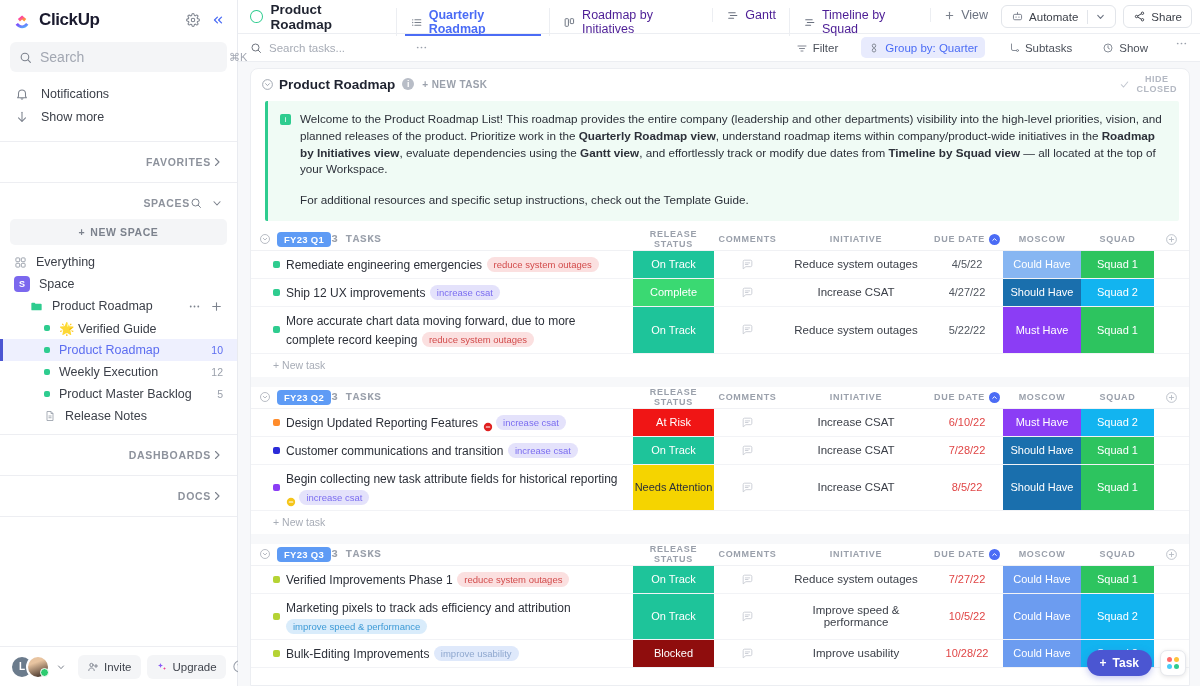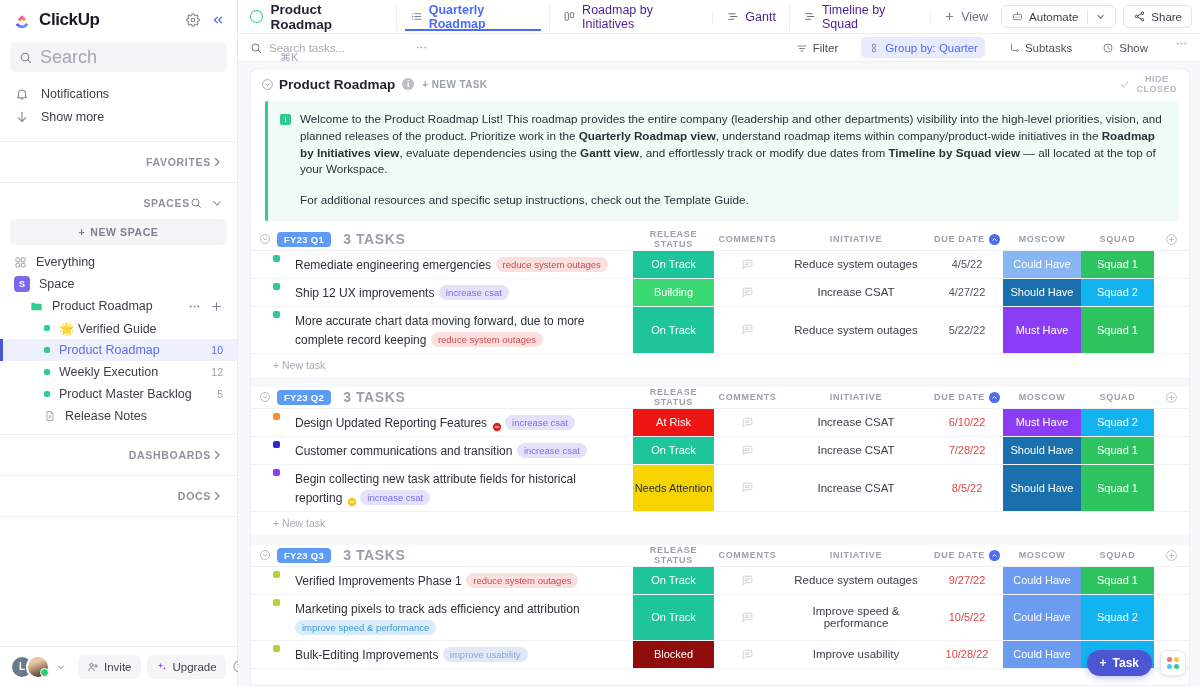--- a/index.html
+++ b/index.html
@@ -25,21 +25,21 @@
   .sb-top-icons { display: flex; align-items: center; gap: 11px; }
   .ico { color: #7c828d; display: inline-flex; align-items: center; justify-content: center; }
   .ico.blue { color: #4b6cf5; }
 
   .search-box {
     margin: 4px 10px 6px 10px; height: 30px; background: #f4f5f7; border-radius: 6px;
     display: flex; align-items: center; padding: 0 9px; gap: 8px;
   }
   .search-box input {
     border: 0; background: transparent; outline: none; flex: 1;
-    font-size: 18px; font-family: inherit; color: #5c6270;
+    font-size: 14px; font-family: inherit; color: #5c6270;
   }
   .search-box input::placeholder { color: #a2a7b2; }
   .kbd { font-size: 11px; color: #a2a7b2; }
 
   .nav-list { padding: 4px 0 6px 0; }
   .nav-item {
     display: flex; align-items: center; gap: 12px; height: 23px;
     padding: 0 14px; font-size: 12.5px; color: #3c4049; cursor: pointer;
   }
   .nav-item .ico { width: 15px; }
@@ -107,21 +107,21 @@
 
   .topbar {
     height: 34px; display: flex; align-items: stretch; border-bottom: 1px solid #eceef2;
     padding-left: 12px; padding-right: 8px;
   }
   .list-title { display: flex; align-items: center; gap: 8px; padding-right: 14px; }
   .list-title .ring {
     width: 13px; height: 13px; border-radius: 50%; border: 1.8px solid #2ecc8f;
   }
   .list-title .t { font-size: 13.5px; font-weight: 700; color: #1f2330; }
-  .tabs { display: flex; align-items: center; }
+  .tabs { display: flex; align-items: flex-start; margin-top: 8px; }
   .tab {
     display: flex; align-items: center; gap: 6px; padding: 0 13px; font-size: 12.5px;
     color: #4c1d95; cursor: pointer; position: relative; border-left: 1px solid #eceef2;
   }
   .tab.first { border-left: 1px solid #eceef2; }
   .tab.active { color: #4b6cf5; font-weight: 600; }
   .tab.active::after {
     content: ""; position: absolute; left: 8px; right: 8px; bottom: 0; height: 2px; background: #4b6cf5;
   }
   .tab.plain { border-left: 1px solid #eceef2; color: #6b7280; }
@@ -192,41 +192,41 @@
   .group { margin-bottom: 0; }
   .grp-head {
     display: flex; align-items: center; height: 22px; padding-left: 8px;
     border-bottom: 1px solid #f0f1f4;
   }
   .grp-chev { color: #a7acb6; display: flex; margin-right: 6px; }
   .grp-pill {
     background: #5e9bf5; color: #fff; font-size: 9.5px; font-weight: 700; letter-spacing: .3px;
     border-radius: 4px; padding: 2px 7px; line-height: 11px;
   }
-  .grp-count { font-size: 14px; font-weight: 700; letter-spacing: .6px; color: #9aa0ab; margin-left: 12px; }
+  .grp-count { font-size: 11px; font-weight: 700; letter-spacing: .6px; color: #9aa0ab; margin-left: 0; font-family: Liberation Mono, monospace; }
   .grp-cols { margin-left: auto; display: flex; align-items: center; }
   .colh {
     font-size: 9px; font-weight: 700; letter-spacing: .7px; color: #9aa0ab;
     text-align: center; display: flex; align-items: center; justify-content: center; gap: 4px;
   }
   .sort-badge {
     width: 11px; height: 11px; border-radius: 50%; background: #4b6cf5; color: #fff;
     display: flex; align-items: center; justify-content: center; font-size: 7px;
   }
 
   .w-status { width: 81px; }
   .w-comments { width: 67px; }
   .w-init { width: 150px; }
   .w-due { width: 72px; }
   .w-moscow { width: 78px; }
   .w-squad { width: 73px; }
   .w-add { width: 35px; display:flex; align-items:center; justify-content:center; }
 
   .task-row { display: flex; align-items: stretch; border-bottom: 1px solid #f2f3f6; min-height: 26px; }
-  .task-left { flex: 1; display: flex; align-items: flex-start; gap: 15px; padding: 4px 10px 4px 22px; min-width: 0; }
+  .task-left { flex: 1; display: flex; align-items: center; gap: 6px; padding: 4px 10px 4px 22px; min-width: 0; }
   .sq { width: 7px; height: 7px; border-radius: 2px; flex: 0 0 7px; }
   .task-name { font-size: 12px; color: #2c3039; line-height: 17px; }
   .tag {
     display: inline-block; font-size: 9.5px; border-radius: 8px; padding: 2px 7px; line-height: 11px;
     white-space: nowrap; vertical-align: middle;
   }
   .task-text-wrap { min-width: 0; }
   .prio-dot { width: 9px; height: 9px; border-radius: 50%; display:inline-block; vertical-align: middle; }
 
   .cell {
@@ -746,21 +746,21 @@
                   <div class="cell due w-due" style="color:#50565f">4/5/22</div>
                   <div class="cell moscow w-moscow" style="background:#87b6f2">Could Have</div>
                   <div class="cell squad w-squad" style="background:#2dc45f">Squad 1</div>
                   <div class="w-add"></div>
                 </div>
                 <div class="task-row">
                   <div class="task-left">
                     <span class="sq" style="background:#2ecc8f"></span>
                     <span class="task-text-wrap"><span class="task-name">Ship 12 UX improvements</span>  <span class="tag" style="background:#e4e2fb;color:#7b6df0">increase csat</span></span>
                   </div>
-                  <div class="cell status w-status" style="background:#3ad972;">Building</div>
+                  <div class="cell status w-status" style="background:#3ad972;">Complete</div>
                   <div class="cell w-comments comment-ico">
                     <svg width="13" height="13" viewBox="0 0 24 24" fill="none" stroke="currentColor" stroke-width="1.6">
                       <path d="M4 6.5A2.5 2.5 0 016.5 4h11A2.5 2.5 0 0120 6.5v7a2.5 2.5 0 01-2.5 2.5H9l-5 4z"></path>
                       <line x1="8" y1="9" x2="16" y2="9" stroke-linecap="round"></line>
                       <line x1="8" y1="12" x2="13" y2="12" stroke-linecap="round"></line>
                     </svg>
                   </div>
                   <div class="cell init w-init">Increase CSAT</div>
                   <div class="cell due w-due" style="color:#50565f">4/27/22</div>
                   <div class="cell moscow w-moscow" style="background:#1a6fad">Should Have</div>
@@ -922,21 +922,21 @@
                   </div>
                   <div class="cell status w-status" style="background:#1ec49a;">On Track</div>
                   <div class="cell w-comments comment-ico">
                     <svg width="13" height="13" viewBox="0 0 24 24" fill="none" stroke="currentColor" stroke-width="1.6">
                       <path d="M4 6.5A2.5 2.5 0 016.5 4h11A2.5 2.5 0 0120 6.5v7a2.5 2.5 0 01-2.5 2.5H9l-5 4z"></path>
                       <line x1="8" y1="9" x2="16" y2="9" stroke-linecap="round"></line>
                       <line x1="8" y1="12" x2="13" y2="12" stroke-linecap="round"></line>
                     </svg>
                   </div>
                   <div class="cell init w-init">Reduce system outages</div>
-                  <div class="cell due w-due" style="color:#e04545">9/27/22</div>
+                  <div class="cell due w-due" style="color:#e04545">7/27/22</div>
                   <div class="cell moscow w-moscow" style="background:#6c9cf0">Could Have</div>
                   <div class="cell squad w-squad" style="background:#2dc45f">Squad 1</div>
                   <div class="w-add"></div>
                 </div>
                 <div class="task-row">
                   <div class="task-left">
                     <span class="sq" style="background:#b5d334"></span>
                     <span class="task-text-wrap"><span class="task-name">Marketing pixels to track ads efficiency and attribution</span>  <span class="tag" style="background:#d9ecfb;color:#3d9ad6">improve speed &amp; performance</span></span>
                   </div>
                   <div class="cell status w-status" style="background:#1ec49a;">On Track</div>

